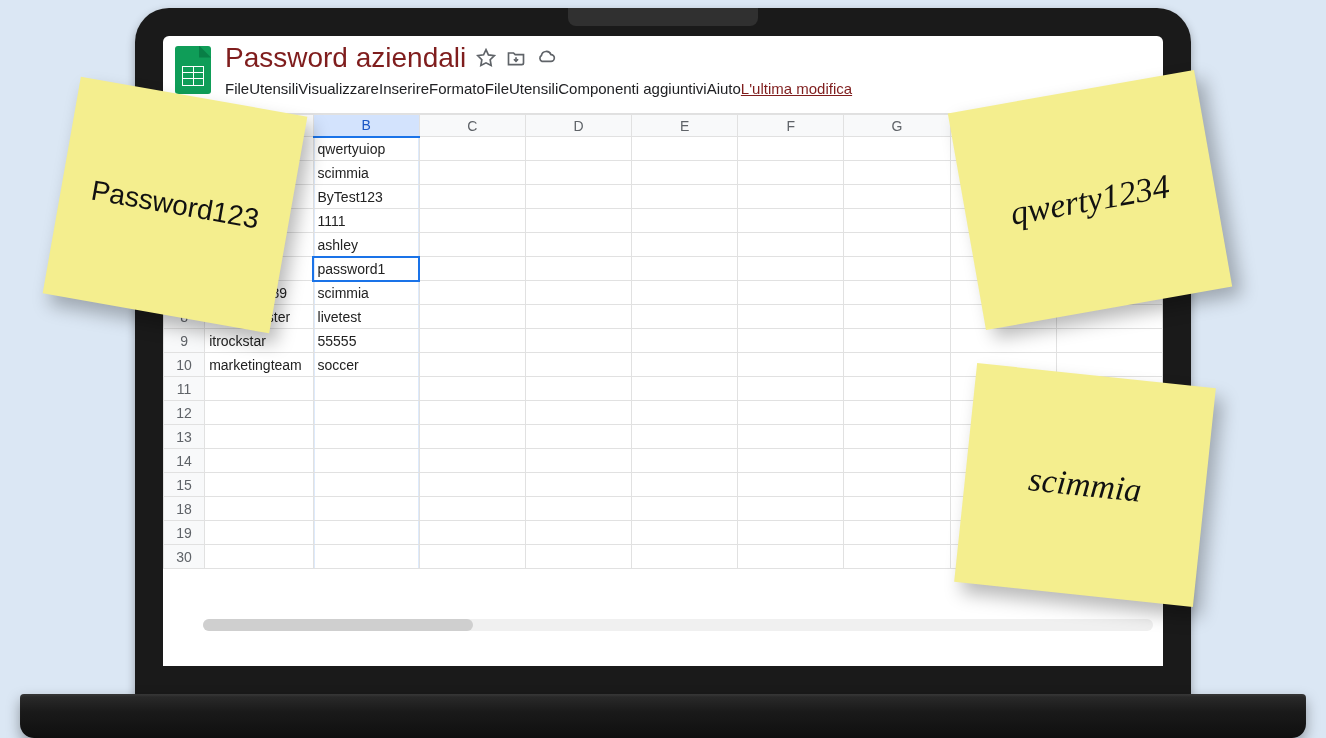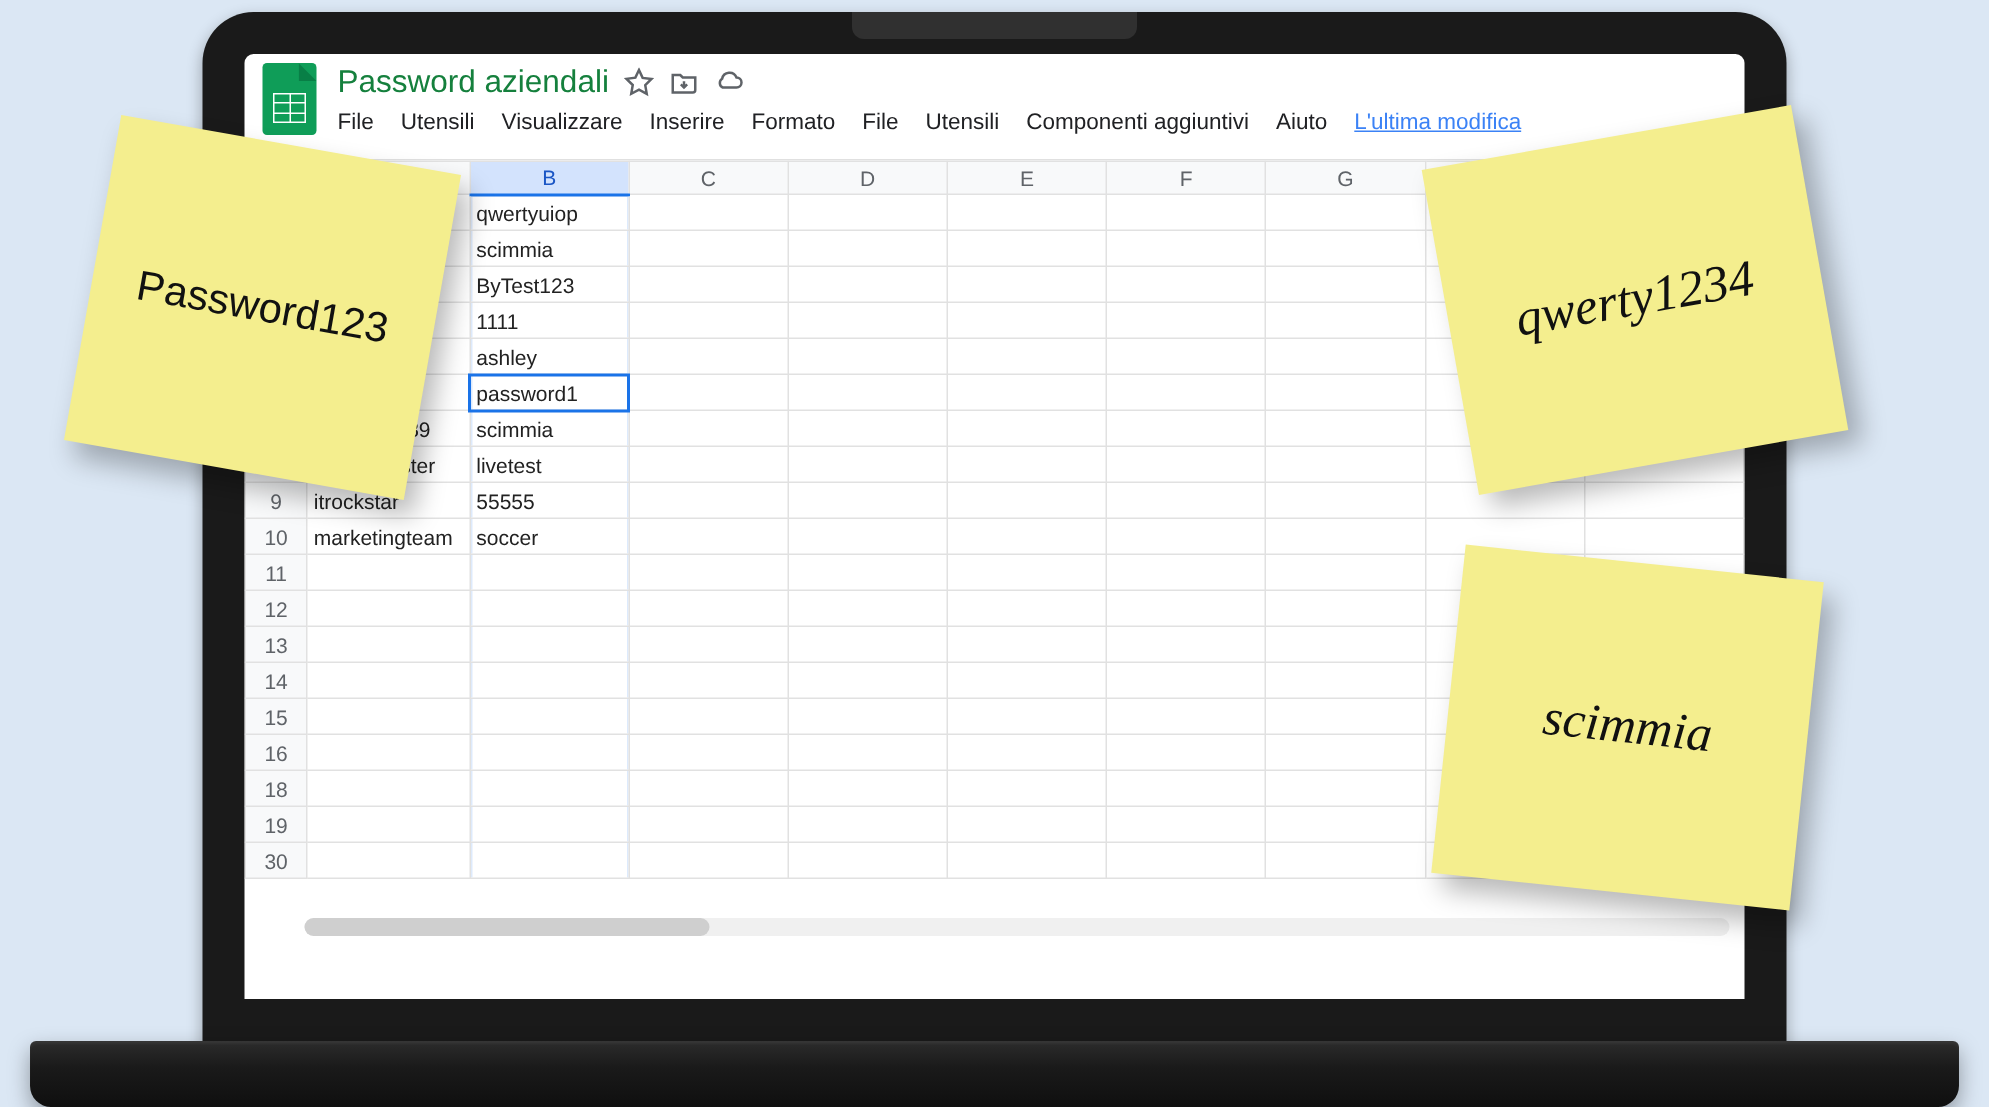--- a/index.html
+++ b/index.html
@@ -74,26 +74,26 @@
     display:grid;
     grid-template-columns:1fr 1fr;
     grid-template-rows:1fr 1fr 1fr;
     gap:1px;
     background:#fff;
     padding:1px;
   }
   .sheets-logo .grid div{background:#0f9d58;}
   .doc-title-col { flex: 1; }
   .doc-title-line { display:flex; align-items:center; gap:10px; }
-  .doc-title { font-size: 21px; color:#15803d; font-weight:400; }
+  .doc-title { font-size: 28px; color:#7f1d1d; font-weight:400; }
   .hdr-icon { color:#5f6368; cursor:pointer; }
   .hdr-icon svg { width:20px; height:20px; display:block; }
-  .menu-bar { display:flex; gap:18px; margin-top:6px; font-size:15px; color:#202124; flex-wrap:nowrap; white-space:nowrap; }
+  .menu-bar { display:flex; gap:0; margin-top:6px; font-size:15px; color:#202124; flex-wrap:nowrap; white-space:nowrap; }
   .menu-item { cursor:pointer; }
-  .menu-item.link { text-decoration: underline; color:#3b82f6; }
+  .menu-item.link { text-decoration: underline; color:#7f1d1d; }
 
   
   .sheet-area {
     margin-top: 16px;
     border-top:1px solid #e0e0e0;
     position:relative;
     height: 520px;
     overflow:hidden;
   }
   table.sheet {
@@ -442,32 +442,20 @@
               <td class="colB"></td>
               <td></td>
               <td></td>
               <td></td>
               <td></td>
               <td></td>
               <td></td>
               <td></td>
             </tr>
             <tr>
-              <th class="rowhdr">16</th>
-              <td></td>
-              <td class="colB"></td>
-              <td></td>
-              <td></td>
-              <td></td>
-              <td></td>
-              <td></td>
-              <td></td>
-              <td></td>
-            </tr>
-            <tr>
               <th class="rowhdr">18</th>
               <td></td>
               <td class="colB"></td>
               <td></td>
               <td></td>
               <td></td>
               <td></td>
               <td></td>
               <td></td>
               <td></td>

